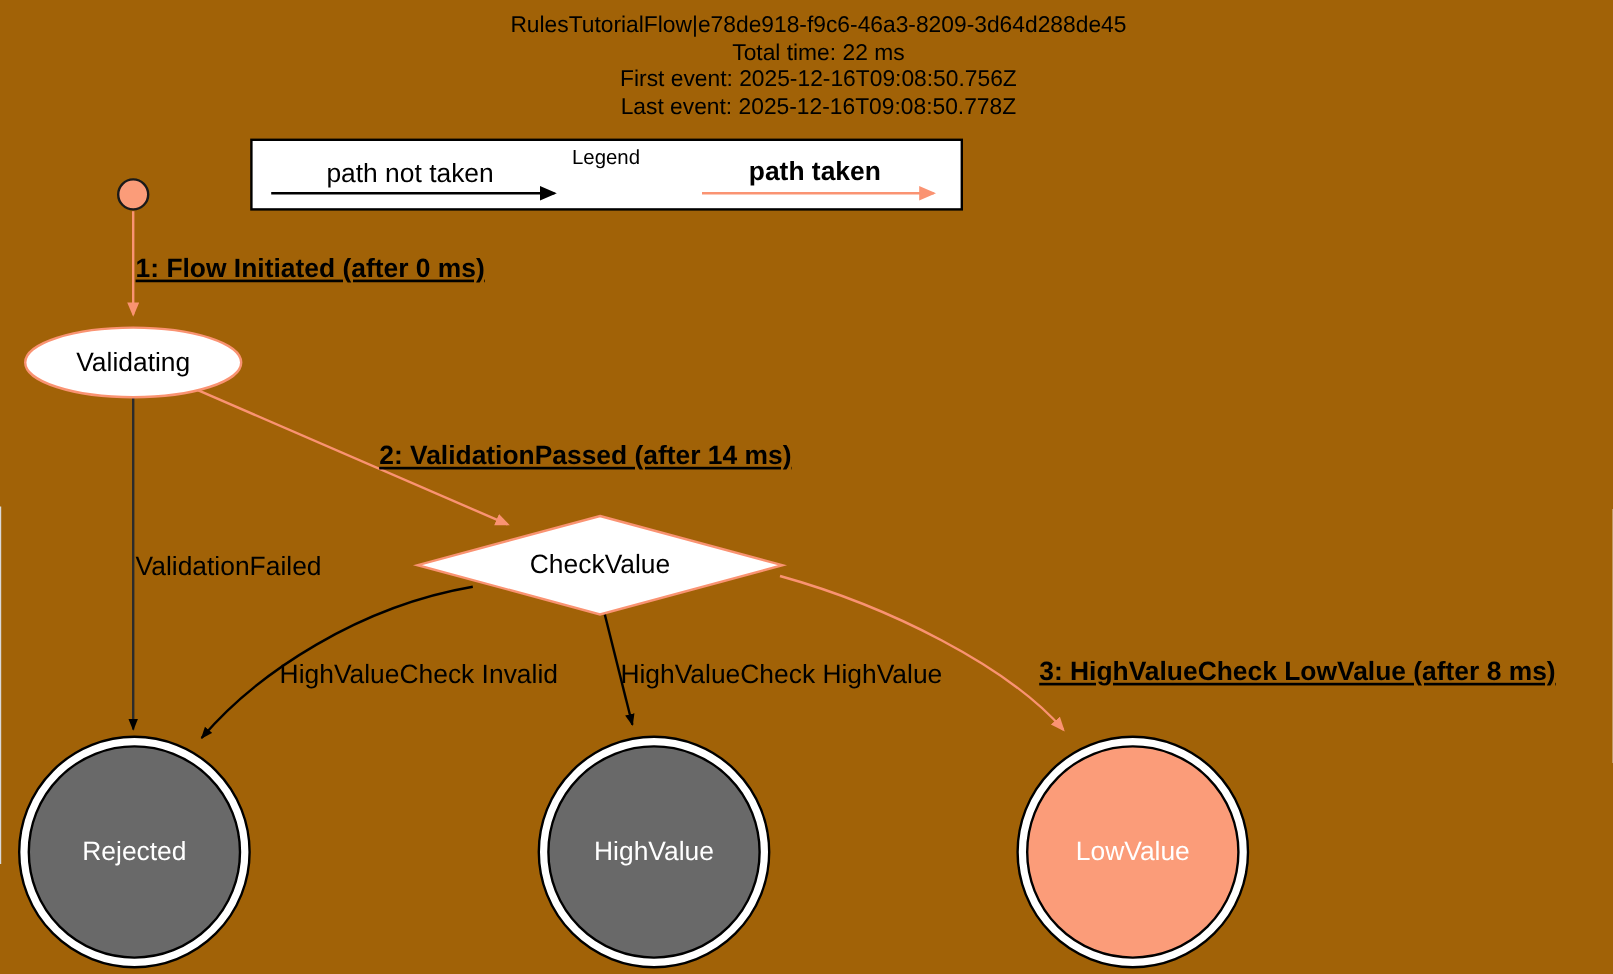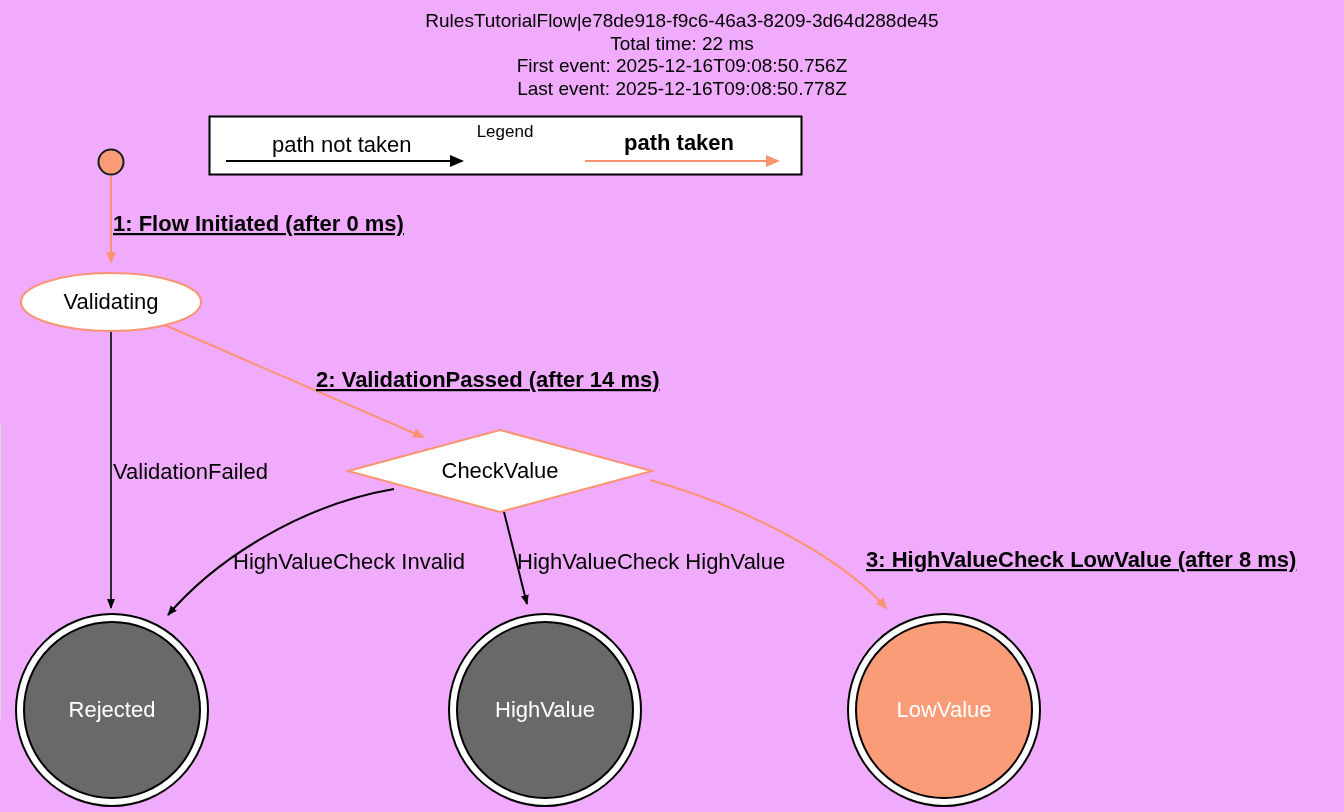--- a/index.html
+++ b/index.html
@@ -5,21 +5,21 @@
 <style>
   html, body {
     margin: 0;
     padding: 0;
     background: #ffffff;
   }
   #page {
     position: relative;
     width: 1344px;
     height: 812px;
-    background: #f0abfc;
+    background: #a16207;
     overflow: hidden;
     font-family: "Liberation Sans", sans-serif;
   }
   #diagram-svg {
     position: absolute;
     top: 0;
     left: 0;
     width: 1344px;
     height: 812px;
     display: block;

